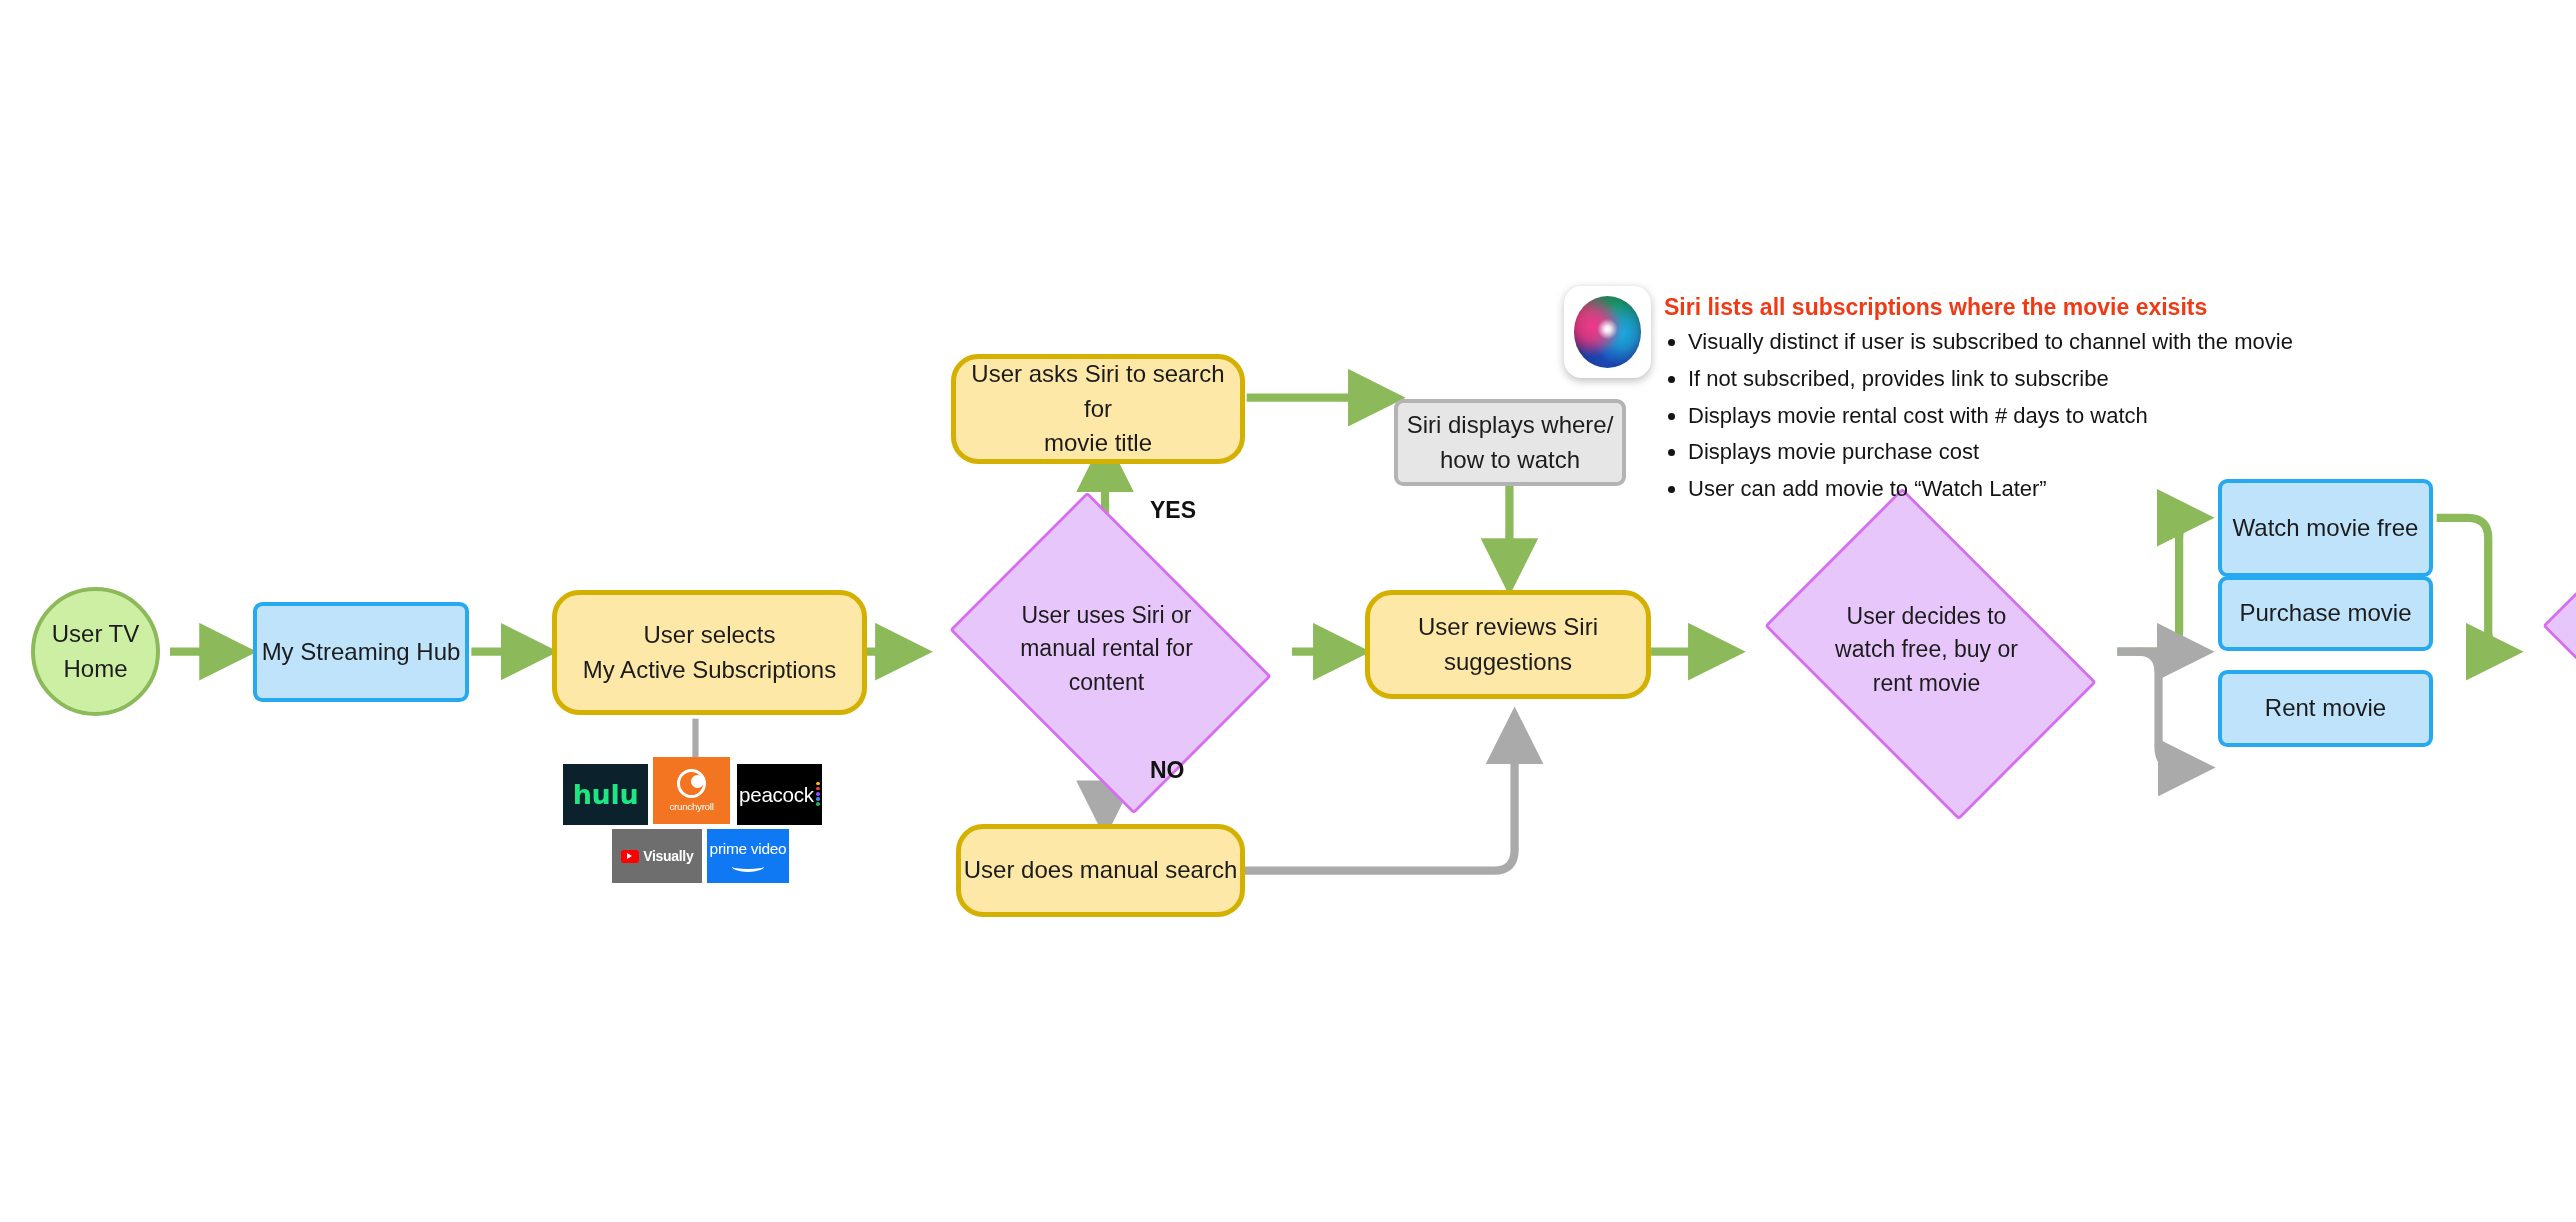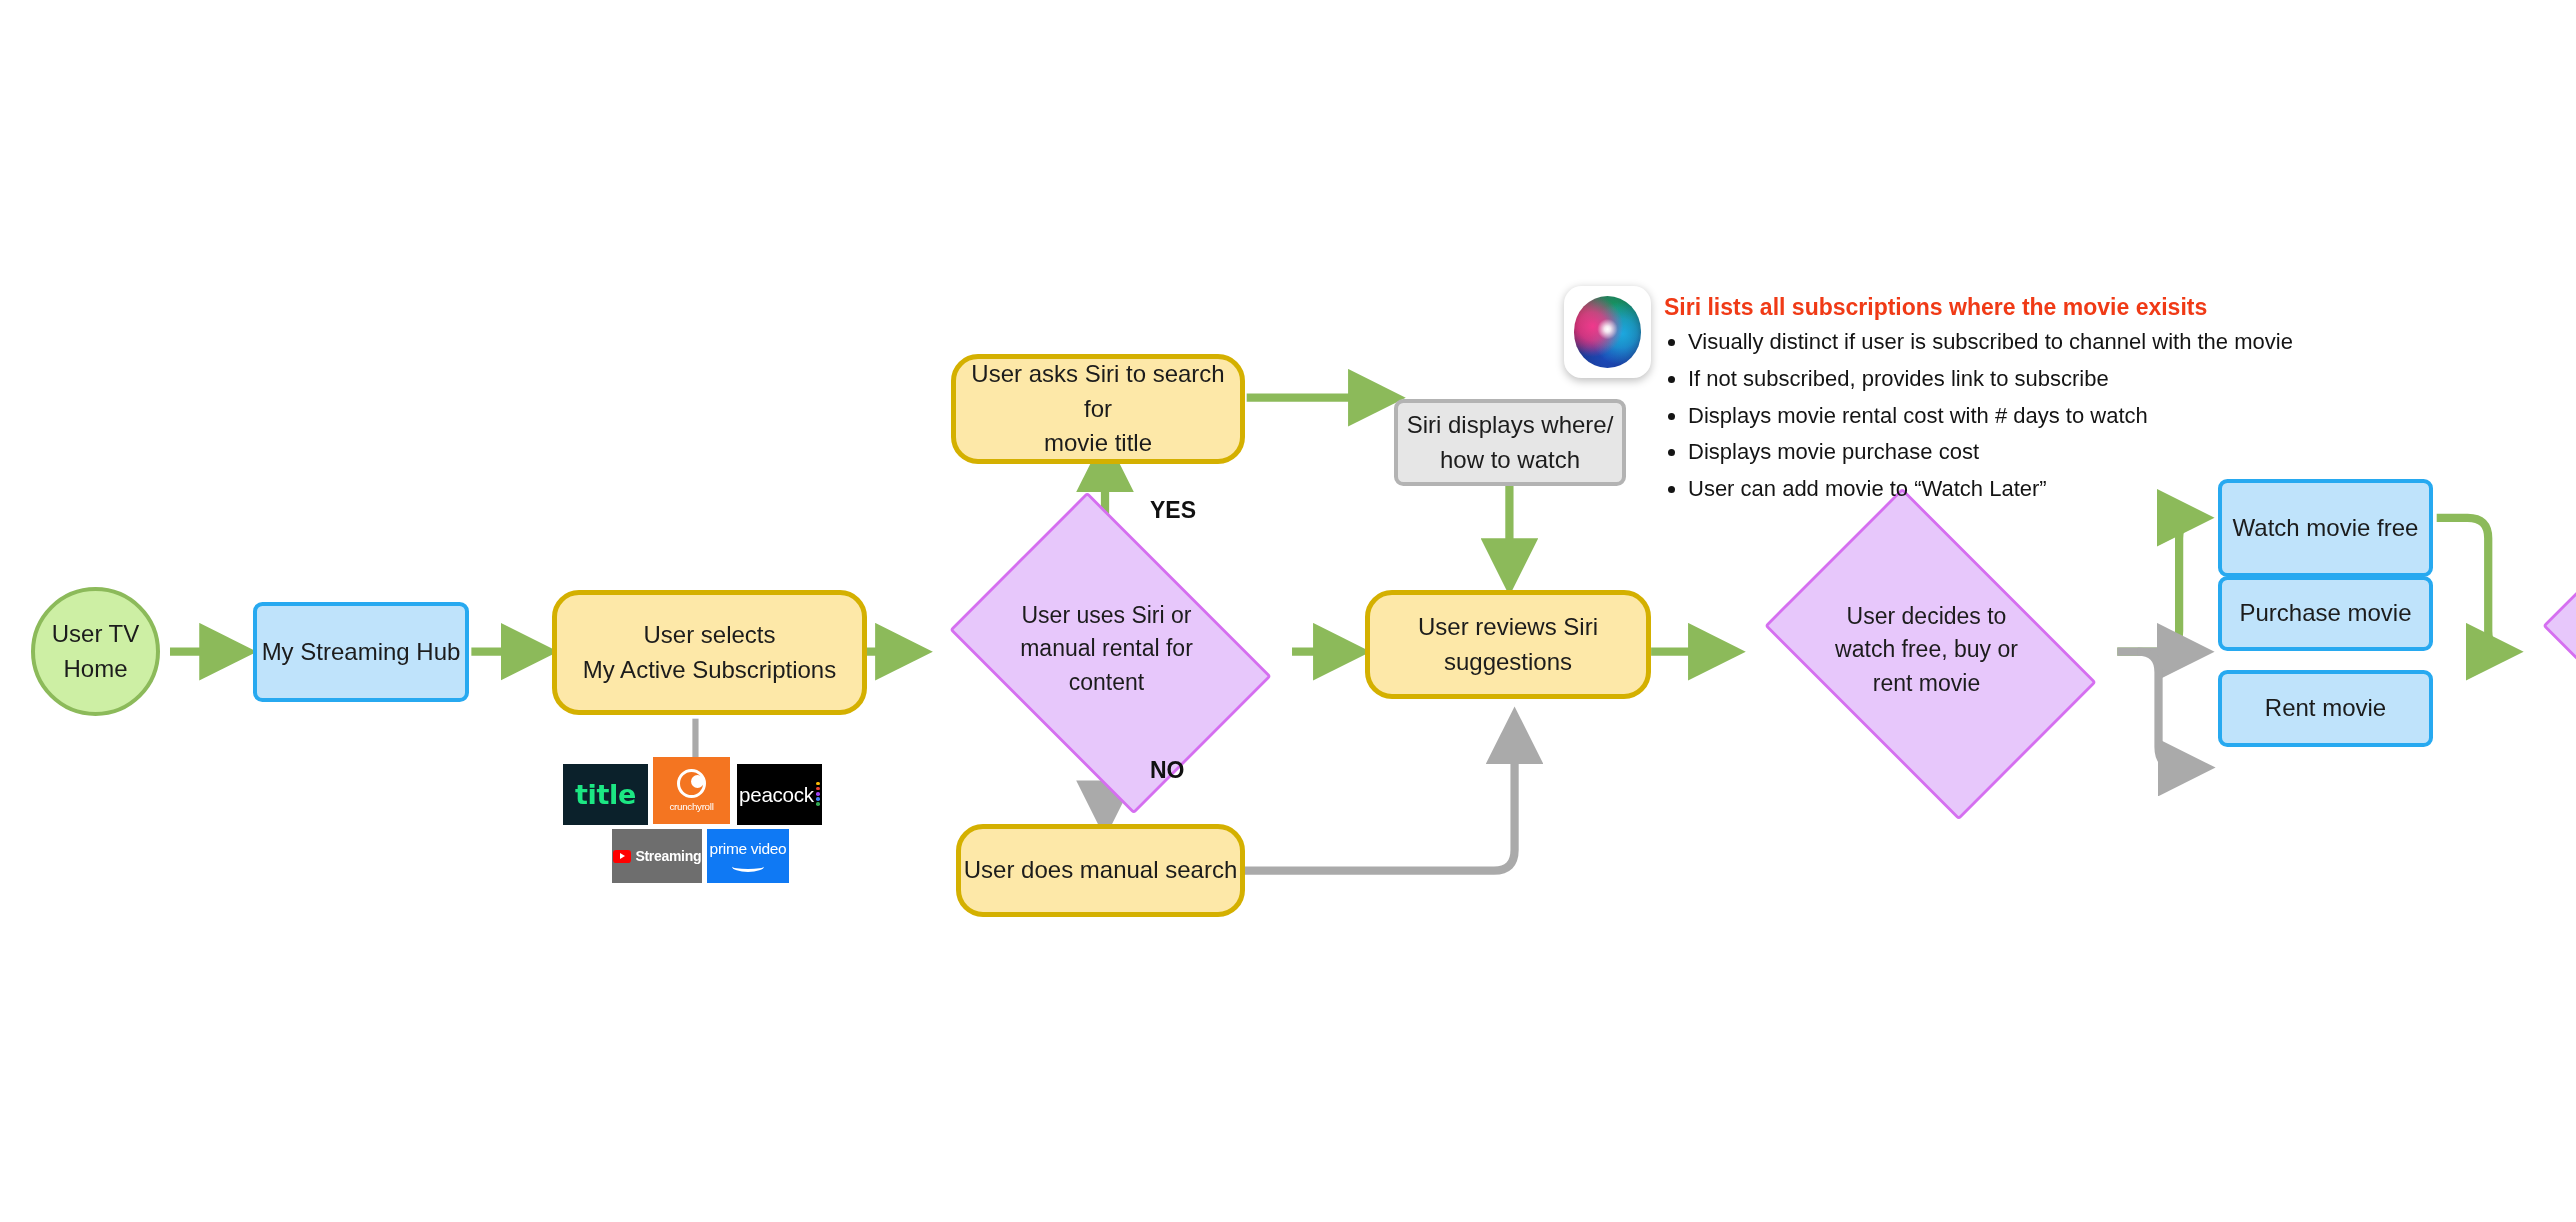--- a/index.html
+++ b/index.html
@@ -192,42 +192,42 @@
     <ul>
       <li>Visually distinct if user is subscribed to channel with the movie</li>
       <li>If not subscribed, provides link to subscribe</li>
       <li>Displays movie rental cost with # days to watch</li>
       <li>Displays movie purchase cost</li>
       <li>User can add movie to “Watch Later”</li>
     </ul>
   </div>
 
   <div class="logo lg-hulu" style="left:563px;top:764px;width:85px;height:61px;">
-    <span class="txt">title</span>
+    <span class="txt">hulu</span>
   </div>
 
   <div class="logo lg-crunchy" style="left:653px;top:757px;width:77px;height:67px;">
     <div class="cr-mark"></div>
     <span class="txt">crunchyroll</span>
   </div>
 
   <div class="logo lg-peacock" style="left:737px;top:764px;width:85px;height:61px;">
     <span class="txt">peacock</span>
     <span class="peacock-dots">
       <i style="background:#fbbc04"></i>
         <i style="background:#ea4335"></i>
       <i style="background:#a142f4"></i>
         <i style="background:#4285f4"></i>
       <i style="background:#34a853"></i>
     </span>
   </div>
 
   <div class="logo lg-ytv" style="left:612px;top:829px;width:90px;height:54px;">
     <span class="yt-play"></span>
-    <span class="txt">Streaming</span>
+    <span class="txt">Visually</span>
   </div>
 
   <div class="logo lg-prime" style="left:707px;top:829px;width:82px;height:54px;">
     <span class="txt">prime video</span>
     <span class="smile"></span>
   </div>
 
 </div>
 
 

